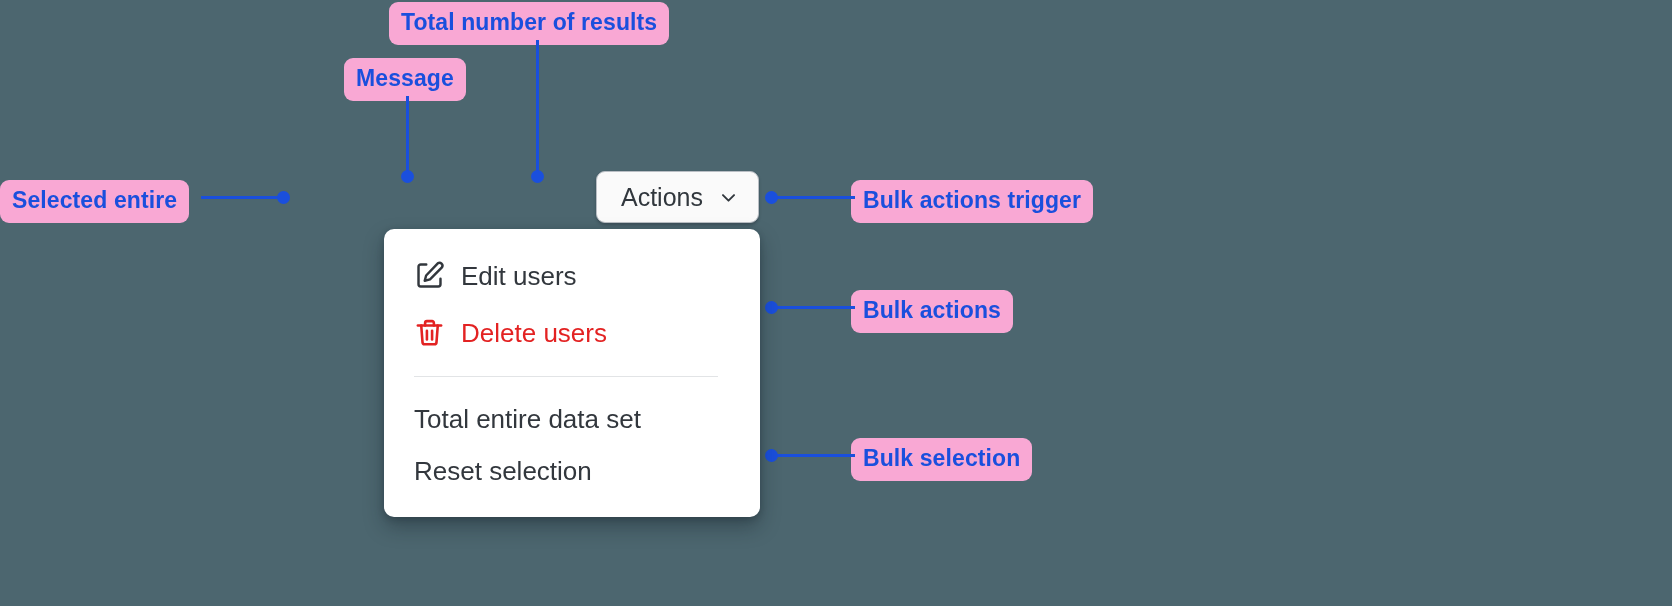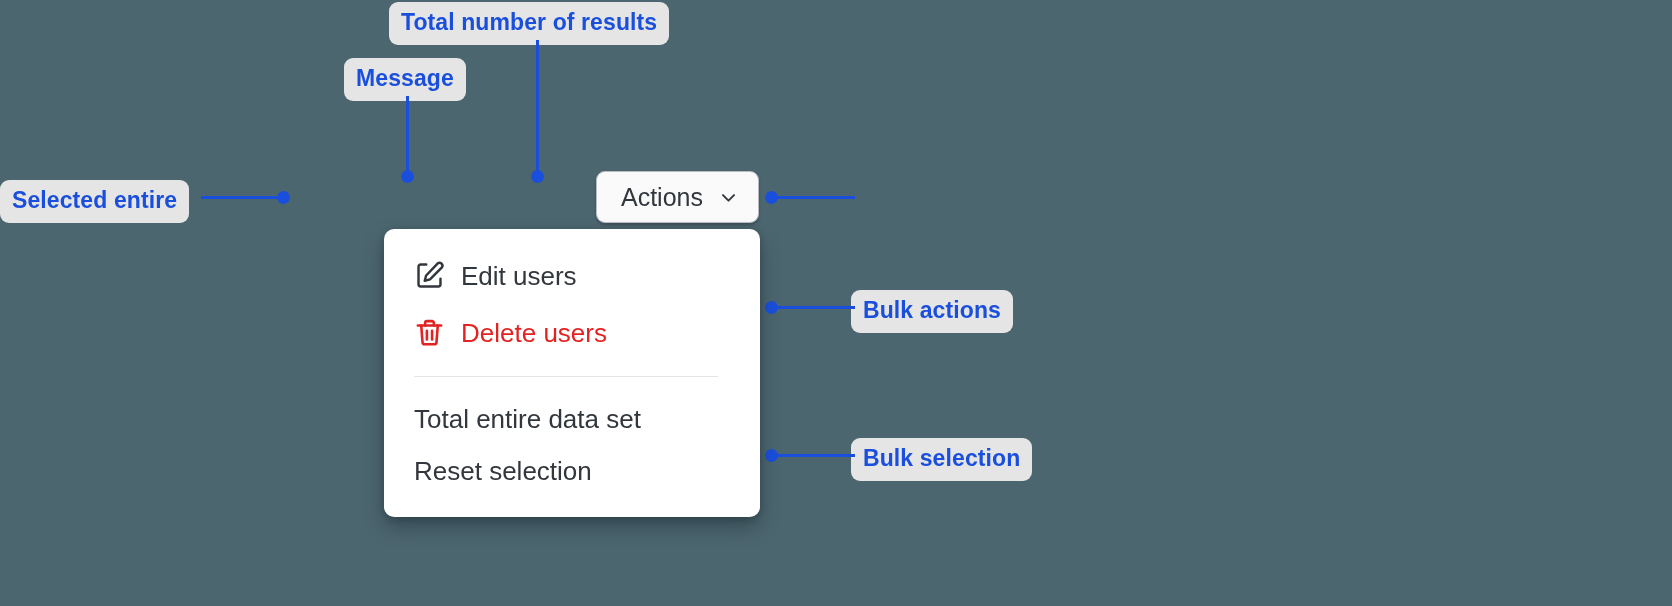--- a/index.html
+++ b/index.html
@@ -16,21 +16,21 @@
   }
 
   #stage {
     position: absolute;
     inset: 0;
   }
 
   
   .anno {
     position: absolute;
-    background: #e5e5e5;
+    background: #f9a8d4;
     color: #1a4fdd;
     font-size: 23px;
     font-weight: 700;
     letter-spacing: .1px;
     line-height: 1;
     padding: 9px 12px 11px 12px;
     border-radius: 9px;
     white-space: nowrap;
   }
 
@@ -131,20 +131,21 @@
 <body>
 
 <div id="stage">
 
   <div class="anno" style="left:389px; top:2px;">Total number of results</div>
 
   <div class="anno" style="left:344px; top:58px;">Message</div>
 
   <div class="anno" style="left:0px; top:180px;">Selected entire</div>
 
+  <div class="anno" style="left:851px; top:180px;">Bulk actions trigger</div>
 
   <div class="anno" style="left:851px; top:290px;text-align:right;">Bulk actions</div>
 
   <div class="anno" style="left:851px; top:438px;">Bulk selection</div>
 
   <div class="line-v" style="left:536px; top:40px; height:138px;"></div>
   <div class="dot" style="left:531px; top:170px;"></div>
 
   <div class="line-v" style="left:406px; top:96px; height:82px;"></div>
   <div class="dot" style="left:401px; top:170px;"></div>

